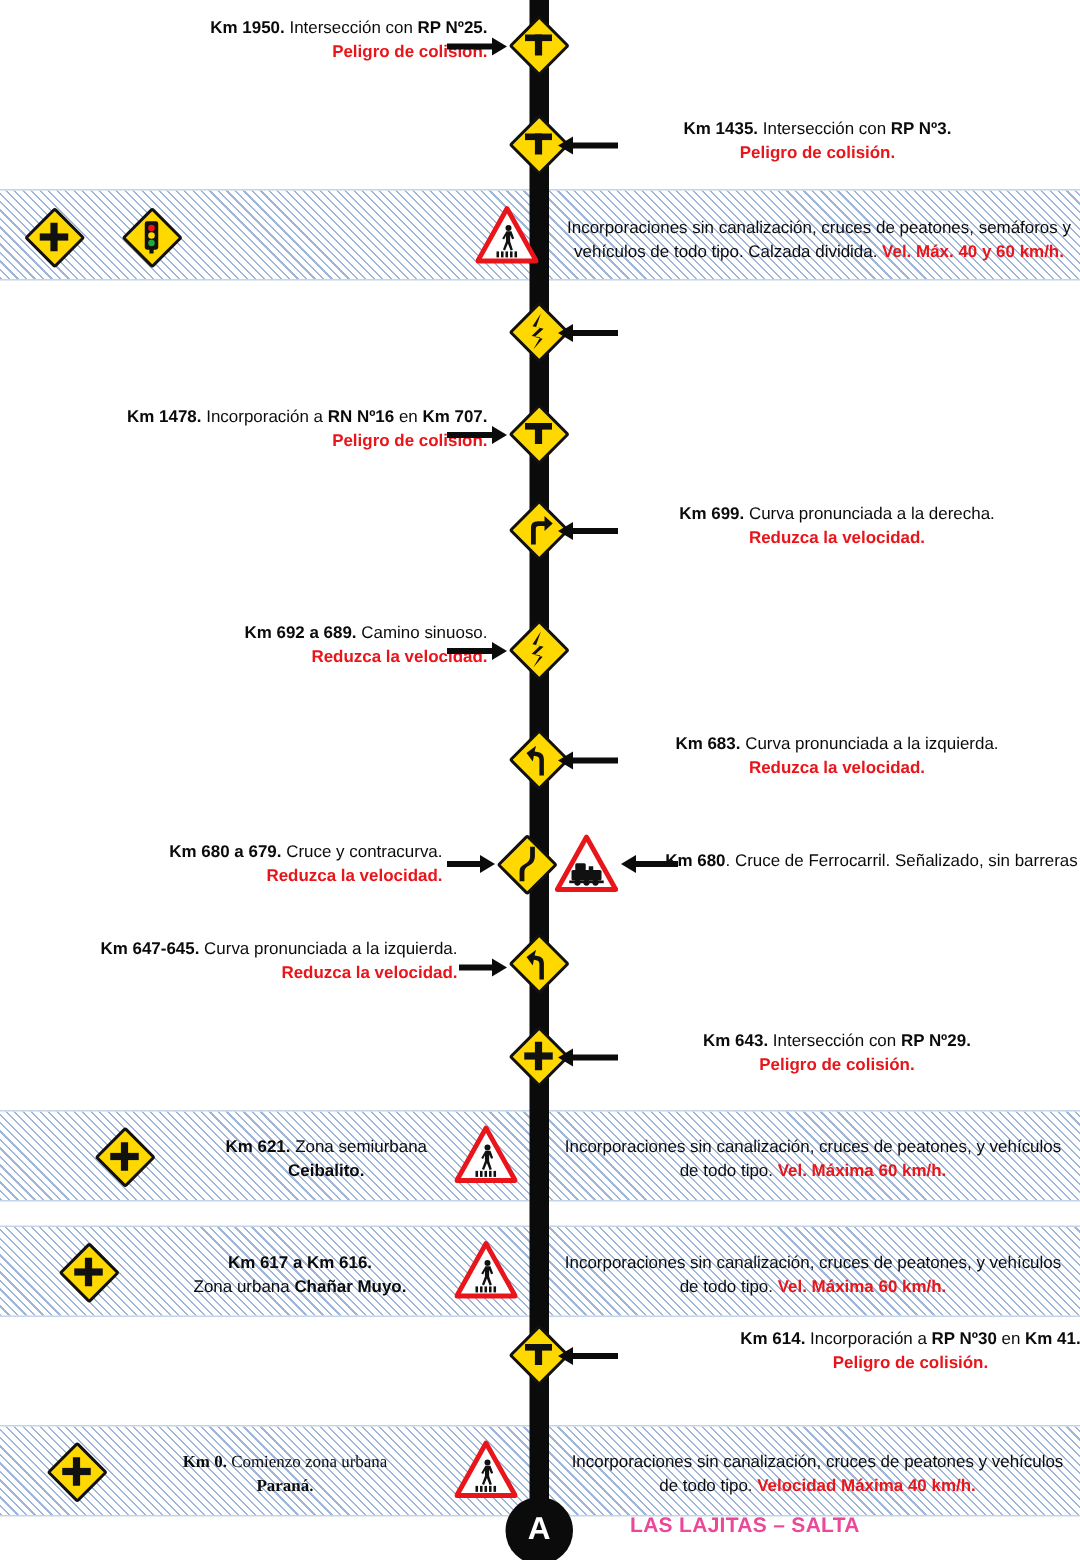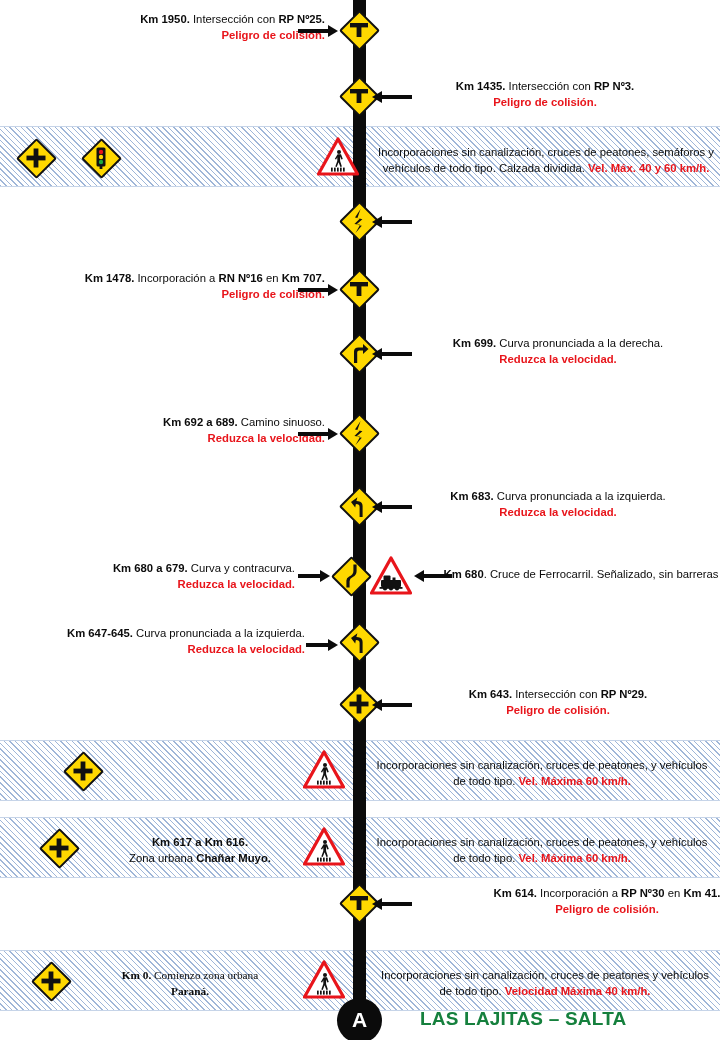--- a/index.html
+++ b/index.html
@@ -49,22 +49,22 @@
     color: #ffffff;
     font-size: 21px;
     font-weight: bold;
     font-family: "Liberation Sans", sans-serif;
     line-height: 1;
     padding-bottom: 2px;
   }
   .route-title {
     position: absolute;
     left: 420px; top: 1008px;
-    font-size: 19px; font-weight: bold;
-    color: #15803d;
+    font-size: 14px; font-weight: bold;
+    color: #ec4899;
     letter-spacing: 0.2px;
     white-space: nowrap;
     z-index: 6;
   }
 
   
   .txt {
     position: absolute;
     font-size: 11.3px;
     line-height: 15.5px;
@@ -315,21 +315,21 @@
   <div class="arrow to-left" style="left:372px;top:501px;width:40px;">
       <div class="shaft"></div>
       <div class="head"></div>
     </div>
   <div class="txt left" style="left:418px;top:489px;width:280px;">
     <span class="b">Km 683.</span><span> Curva pronunciada a la izquierda.</span><br>
     <span class="rd">Reduzca la velocidad.</span>
   </div>
 
   <div class="txt right" style="left:95px;top:561px;width:200px;">
-    <span class="b">Km 680 a 679.</span><span> Curva y contracurva.</span><br>
+    <span class="b">Km 680 a 679.</span><span> Cruce y contracurva.</span><br>
     <span class="rd">Reduzca la velocidad.</span>
   </div>
   <div class="arrow to-right" style="left:298px;top:570px;width:32px;">
       <div class="shaft"></div>
       <div class="head"></div>
     </div>
   <div class="sign" style="left:330px;top:555px;">
     <div class="diamond">
         <div class="plate"></div>
       <div class="glyph">
@@ -406,20 +406,23 @@
     <div class="diamond">
         <div class="plate"></div>
       <div class="glyph">
         <svg width="22" height="22" viewBox="0 0 22 22">
             <rect x="1.5" y="8.6" width="19" height="4.8" fill="#111"></rect>
             <rect x="8.6" y="1.5" width="4.8" height="19" fill="#111"></rect>
           </svg>
       </div>
     </div>
   </div>
+  <div class="txt center" style="left:125px;top:758px;width:185px;">
+    <span class="b">Km 621.</span><span> Zona semiurbana </span><span class="b">Ceibalito.</span>
+  </div>
   <div class="sign" style="left:303px;top:750px;">
     <div class="tri">
       <svg class="tplate" viewBox="0 0 42 40">
         <polygon points="21,2 40.5,37 1.5,37" fill="#ffffff" stroke="#e8151b" stroke-width="3.2" stroke-linejoin="round"></polygon>
         <g fill="#111111">
           <circle cx="22" cy="15" r="2"></circle>
           <path d="M20.6 17.2 L24 17.2 L25.8 22 L24.4 22.5 L23.1 19.6 L23.1 24 L24.9 29.5 L23.4 30 L21.6 25.3 L19.7 30 L18.3 29.4 L20.3 24 L20.3 20.2 L19.1 22.6 L17.8 22 Z"></path>
           <rect x="14" y="30.6" width="1.7" height="4"></rect>
           <rect x="17" y="30.6" width="1.7" height="4"></rect>
           <rect x="20" y="30.6" width="1.7" height="4"></rect>

